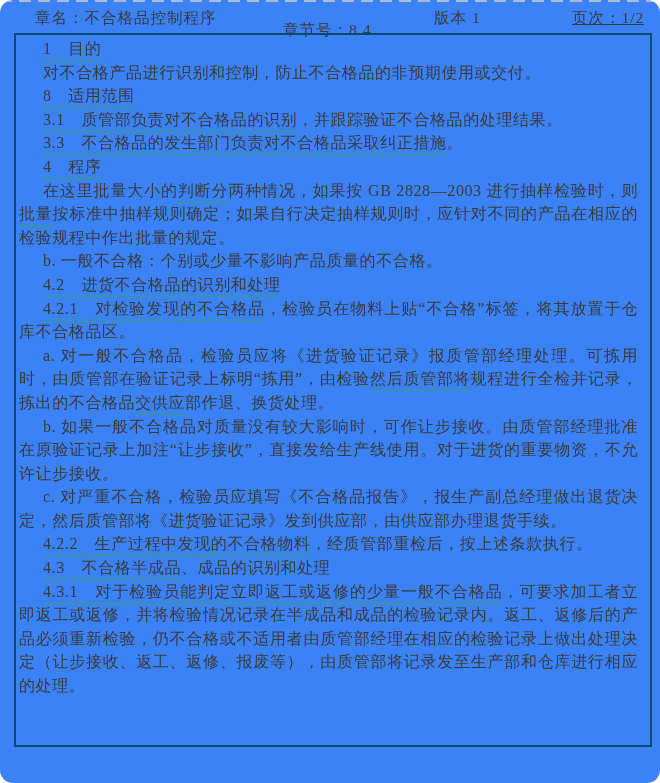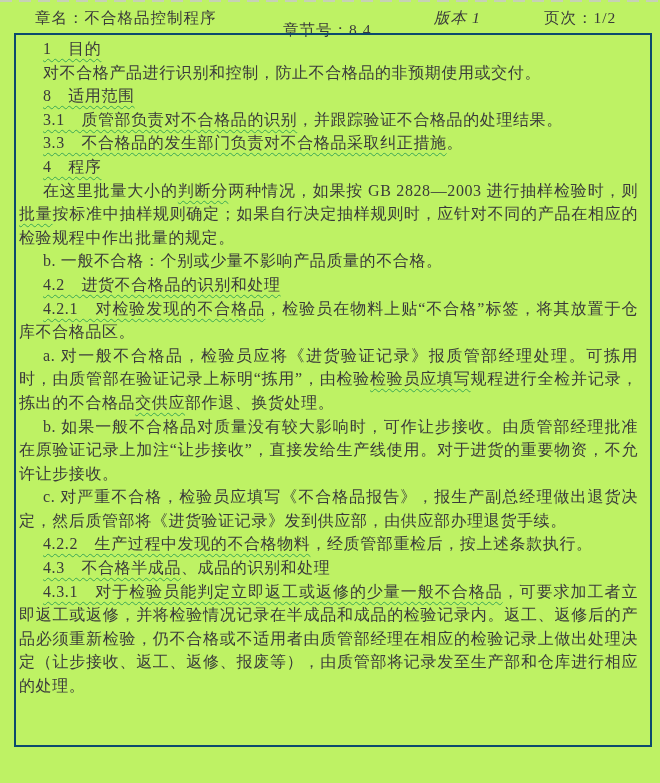--- a/index.html
+++ b/index.html
@@ -2,35 +2,35 @@
 <html style="--squiggle: #3aa655;"><head>
 <meta charset="utf-8">
 <style>
   html,body { margin:0; padding:0; }
   body {
     width:660px; height:783px; background:#ffffff;
     font-family:"Liberation Serif","DejaVu Serif",serif;
     color:#3b3b3b;
     -webkit-font-smoothing:antialiased;
   }
-  .page { position:relative; width:660px; height:783px; background:#bef264; overflow:hidden; }
+  .page { position:relative; width:660px; height:783px; background:#3b82f6; overflow:hidden;border-radius:13px; }
   .scan-top-artifact {
     position:absolute; top:0; left:0; width:100%; height:2px;
     background:repeating-linear-gradient(90deg,#c9c9c9 0 12px, transparent 12px 19px);
     opacity:.8;
   }
   .doc-header {
     position:absolute; top:6px; left:0; right:0; height:26px;
     font-size:15.5px; letter-spacing:1px; color:#3a3a3a;
   }
   .doc-header span { position:absolute; white-space:nowrap; top:2px; }
   .h-chapter { left:35px; }
   .h-section { left:283px;margin-top:12px; }
-  .h-version { left:434px;font-style:italic; }
-  .h-page    { left:544px; }
+  .h-version { left:434px; }
+  .h-page    { left:572px;text-decoration:underline; }
   .content-box {
     position:absolute; top:33px; left:14px; width:638px; height:714px;
     border:2px solid #0c4a6e; box-sizing:border-box;
     padding:2px 12px 0 3px; overflow:hidden; background:transparent;
   }
   .para {
     margin:0; text-indent:1.5em; text-align:justify;
     font-size:16px; line-height:23.6px; letter-spacing:0.6px;
     word-break:break-all;
   }
@@ -60,20 +60,20 @@
       <p class="para"><span class="wavy">1　目的</span></p>
       <p class="para"><span>对不合格产品进行识别和控制，防止不合格品的非预期使用或交付。</span></p>
       <p class="para"><span class="wavy">8　适用范围</span></p>
       <p class="para"><span class="wavy">3.1　质管部负责对不合格品的识别</span><span>，并跟踪验证不合格品的处理结果。</span></p>
       <p class="para"><span class="wavy">3.3　不合格品的发生部门负责对不合格品采取纠正措施</span><span>。</span></p>
       <p class="para"><span class="wavy">4　程序</span></p>
       <p class="para"><span>在这里批量大小的</span><span class="wavy">判断分</span><span>两种情况，如果按 GB 2828—2003 进行抽样检验时，则</span><span class="wavy">批量</span><span>按标准中抽样规则确定；如果自行决定抽样规则时，应针对不同的产品在相应的检验规程中作出批量的规定。</span></p>
       <p class="para"><span>b. 一般不合格：个别或少量不影响产品质量的不合格。</span></p>
       <p class="para"><span class="wavy">4.2　进货不合格品的识别和处理</span></p>
       <p class="para"><span class="wavy">4.2.1　对检验发现的不合格品</span><span>，检验员在物料上贴“不合格”标签，将其放置于仓库不合格品区。</span></p>
-      <p class="para"><span>a. 对一般不合格品，检验员应将《进货验证记录》报质管部经理处理。可拣用时，由质管部在验证记录上标明“拣用”，由检验</span><span class="wavy">检验员应填写</span><span>规程进行全检并记录，拣出的不合格品</span><span class="wavy">交供应</span><span>部作退、换货处理。</span></p>
+      <p class="para"><span>a. 对一般不合格品，检验员应将《进货验证记录》报质管部经理处理。可拣用时，由质管部在验证记录上标明“拣用”，由检验</span><span class="wavy">然后质管部将</span><span>规程进行全检并记录，拣出的不合格品</span><span class="wavy">交供应</span><span>部作退、换货处理。</span></p>
       <p class="para"><span>b. 如果一般不合格品对质量没有较大影响时，可作让步接收。由质管部经理批准在原验证记录上加注“让步接收”，直接发给生产线使用。对于进货的重要物资，不允许让步接收。</span></p>
       <p class="para"><span>c. 对严重不合格，检验员应填写《不合格品报告》，报生产副总经理做出退货决定，然后质管部将《进货验证记录》发到供应部，由供应部办理退货手续。</span></p>
       <p class="para"><span class="wavy">4.2.2　生产过程中发现的不合格物料</span><span>，经质管部重检后，按上述条款执行。</span></p>
       <p class="para"><span class="wavy">4.3　不合格半成品</span><span>、成品的识别和处理</span></p>
       <p class="para"><span class="wavy">4.3.1　对于检验员能判定立即返工或返修的少量一般不合格品</span><span>，可要求加工者立即返工或返修，并将检验情况记录在半成品和成品的检验记录内。返工、返修后的产品必须重新检验，仍不合格或不适用者由质管部经理在相应的检验记录上做出处理决定（让步接收、返工、返修、报废等），由质管部将记录发至生产部和仓库进行相应的处理。</span></p>
     </div>
 </div>
 
 </body></html>

